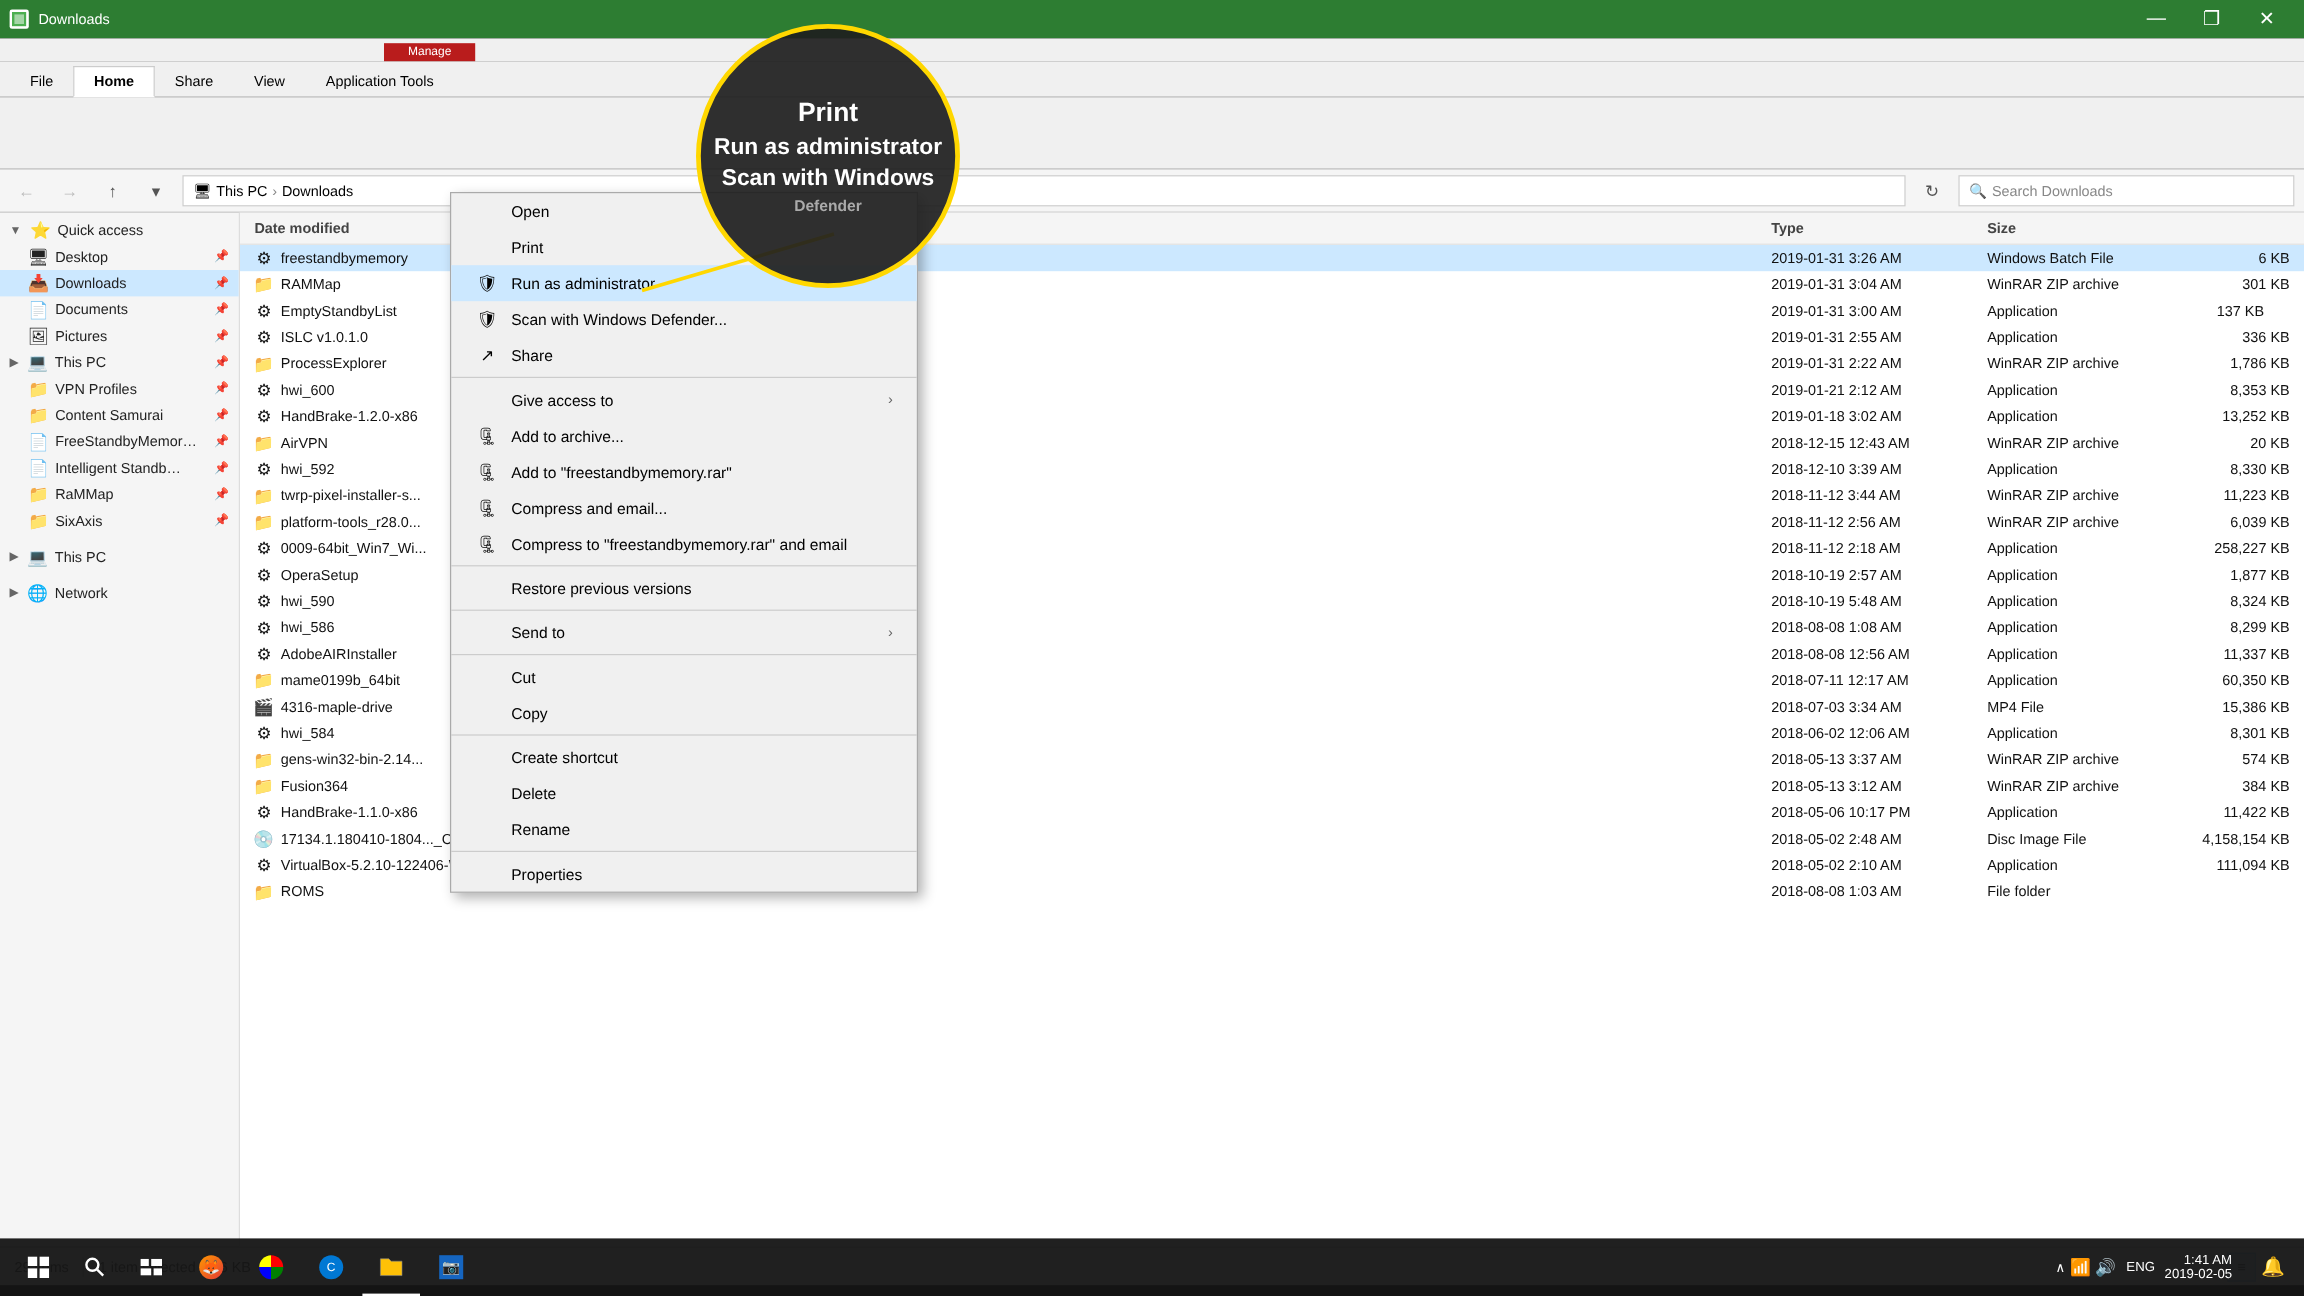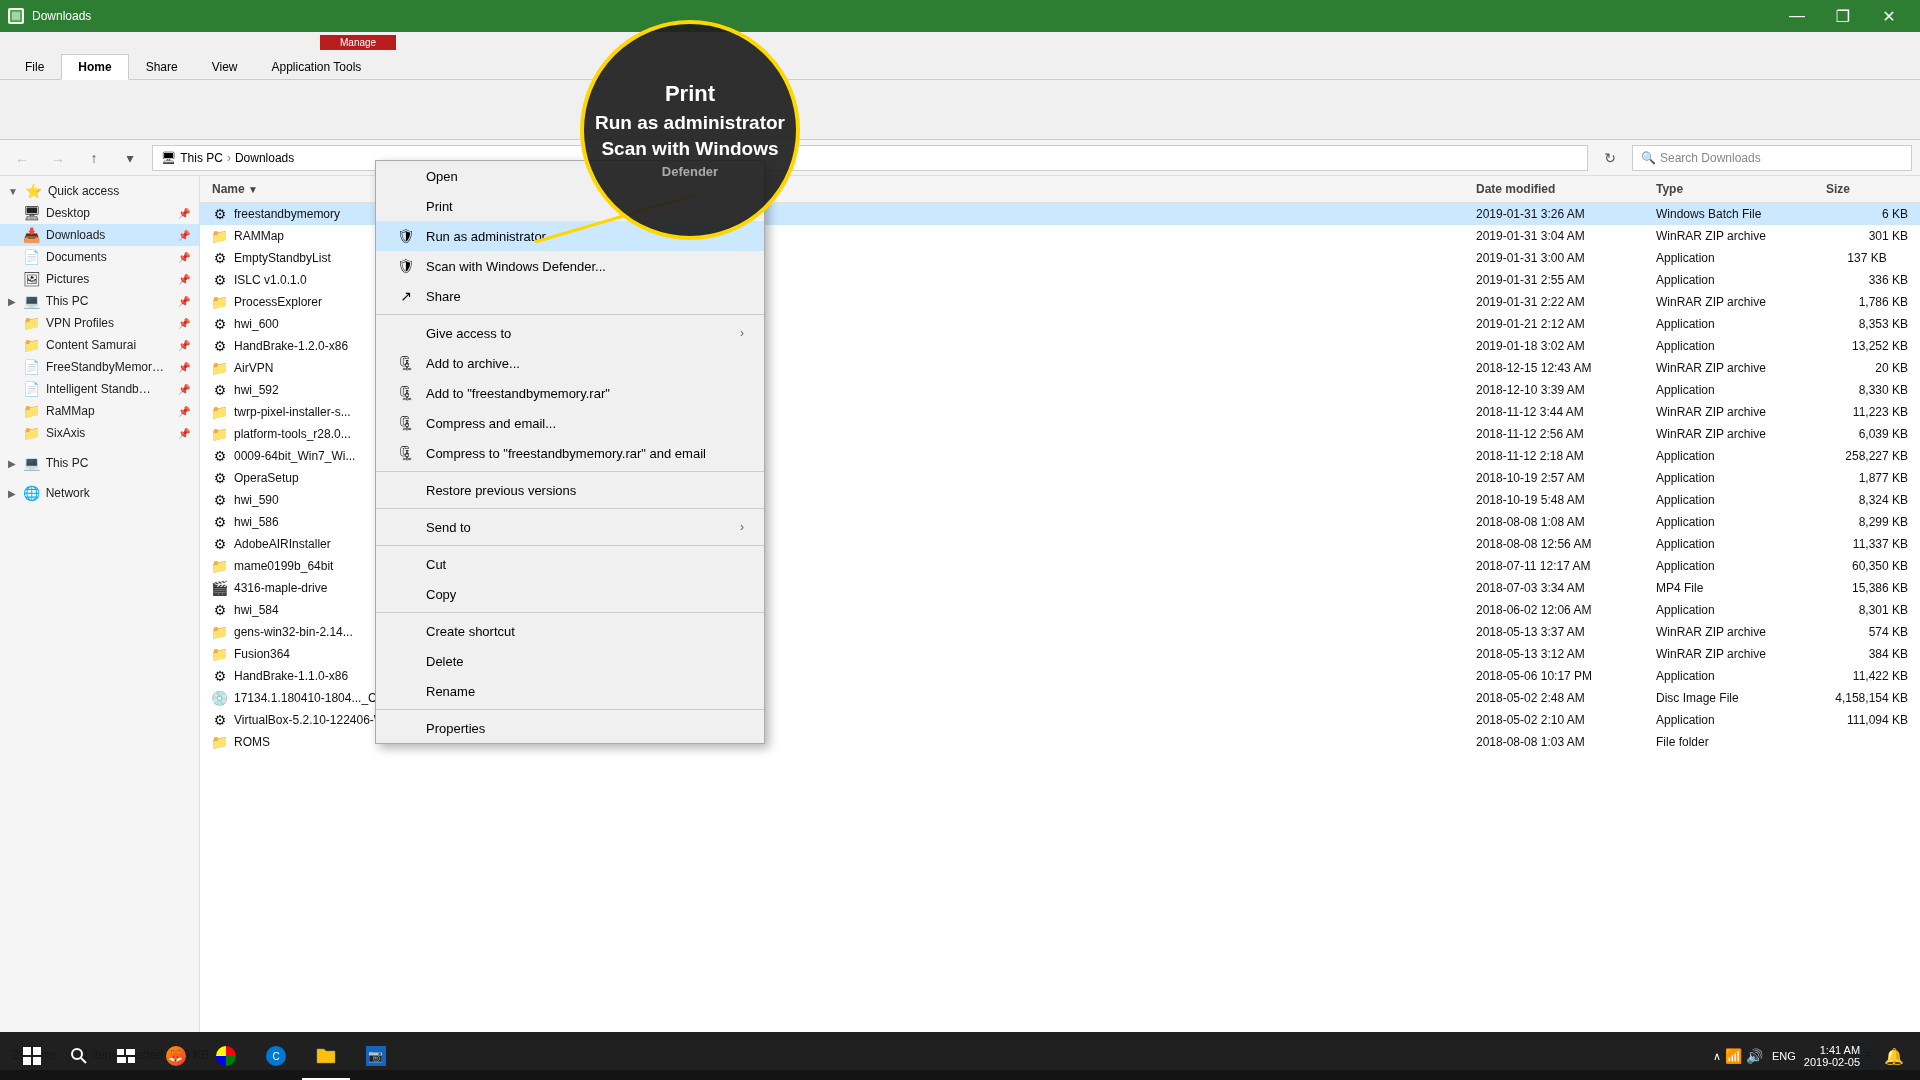--- a/index.html
+++ b/index.html
@@ -387,21 +387,20 @@
     <div style="height:8px;"></div>
     <div class="sidebar-item">
       <span class="expand-arrow">▶</span>
       <span class="sidebar-icon">🌐</span>
       <span>Network</span>
     </div>
   </div>
 
   <div class="file-list">
     <div class="file-list-header">
-      <div>Name <span style="font-size:10px;">▼</span></div>
       <div>Date modified</div>
       <div>Type</div>
       <div>Size</div>
     </div>
 
     <div id="file-rows-container">
         <div class="file-row selected">
     <div><span class="file-icon">
               <span class="file-icon-img">⚙</span>
               <span>freestandbymemory</span>

